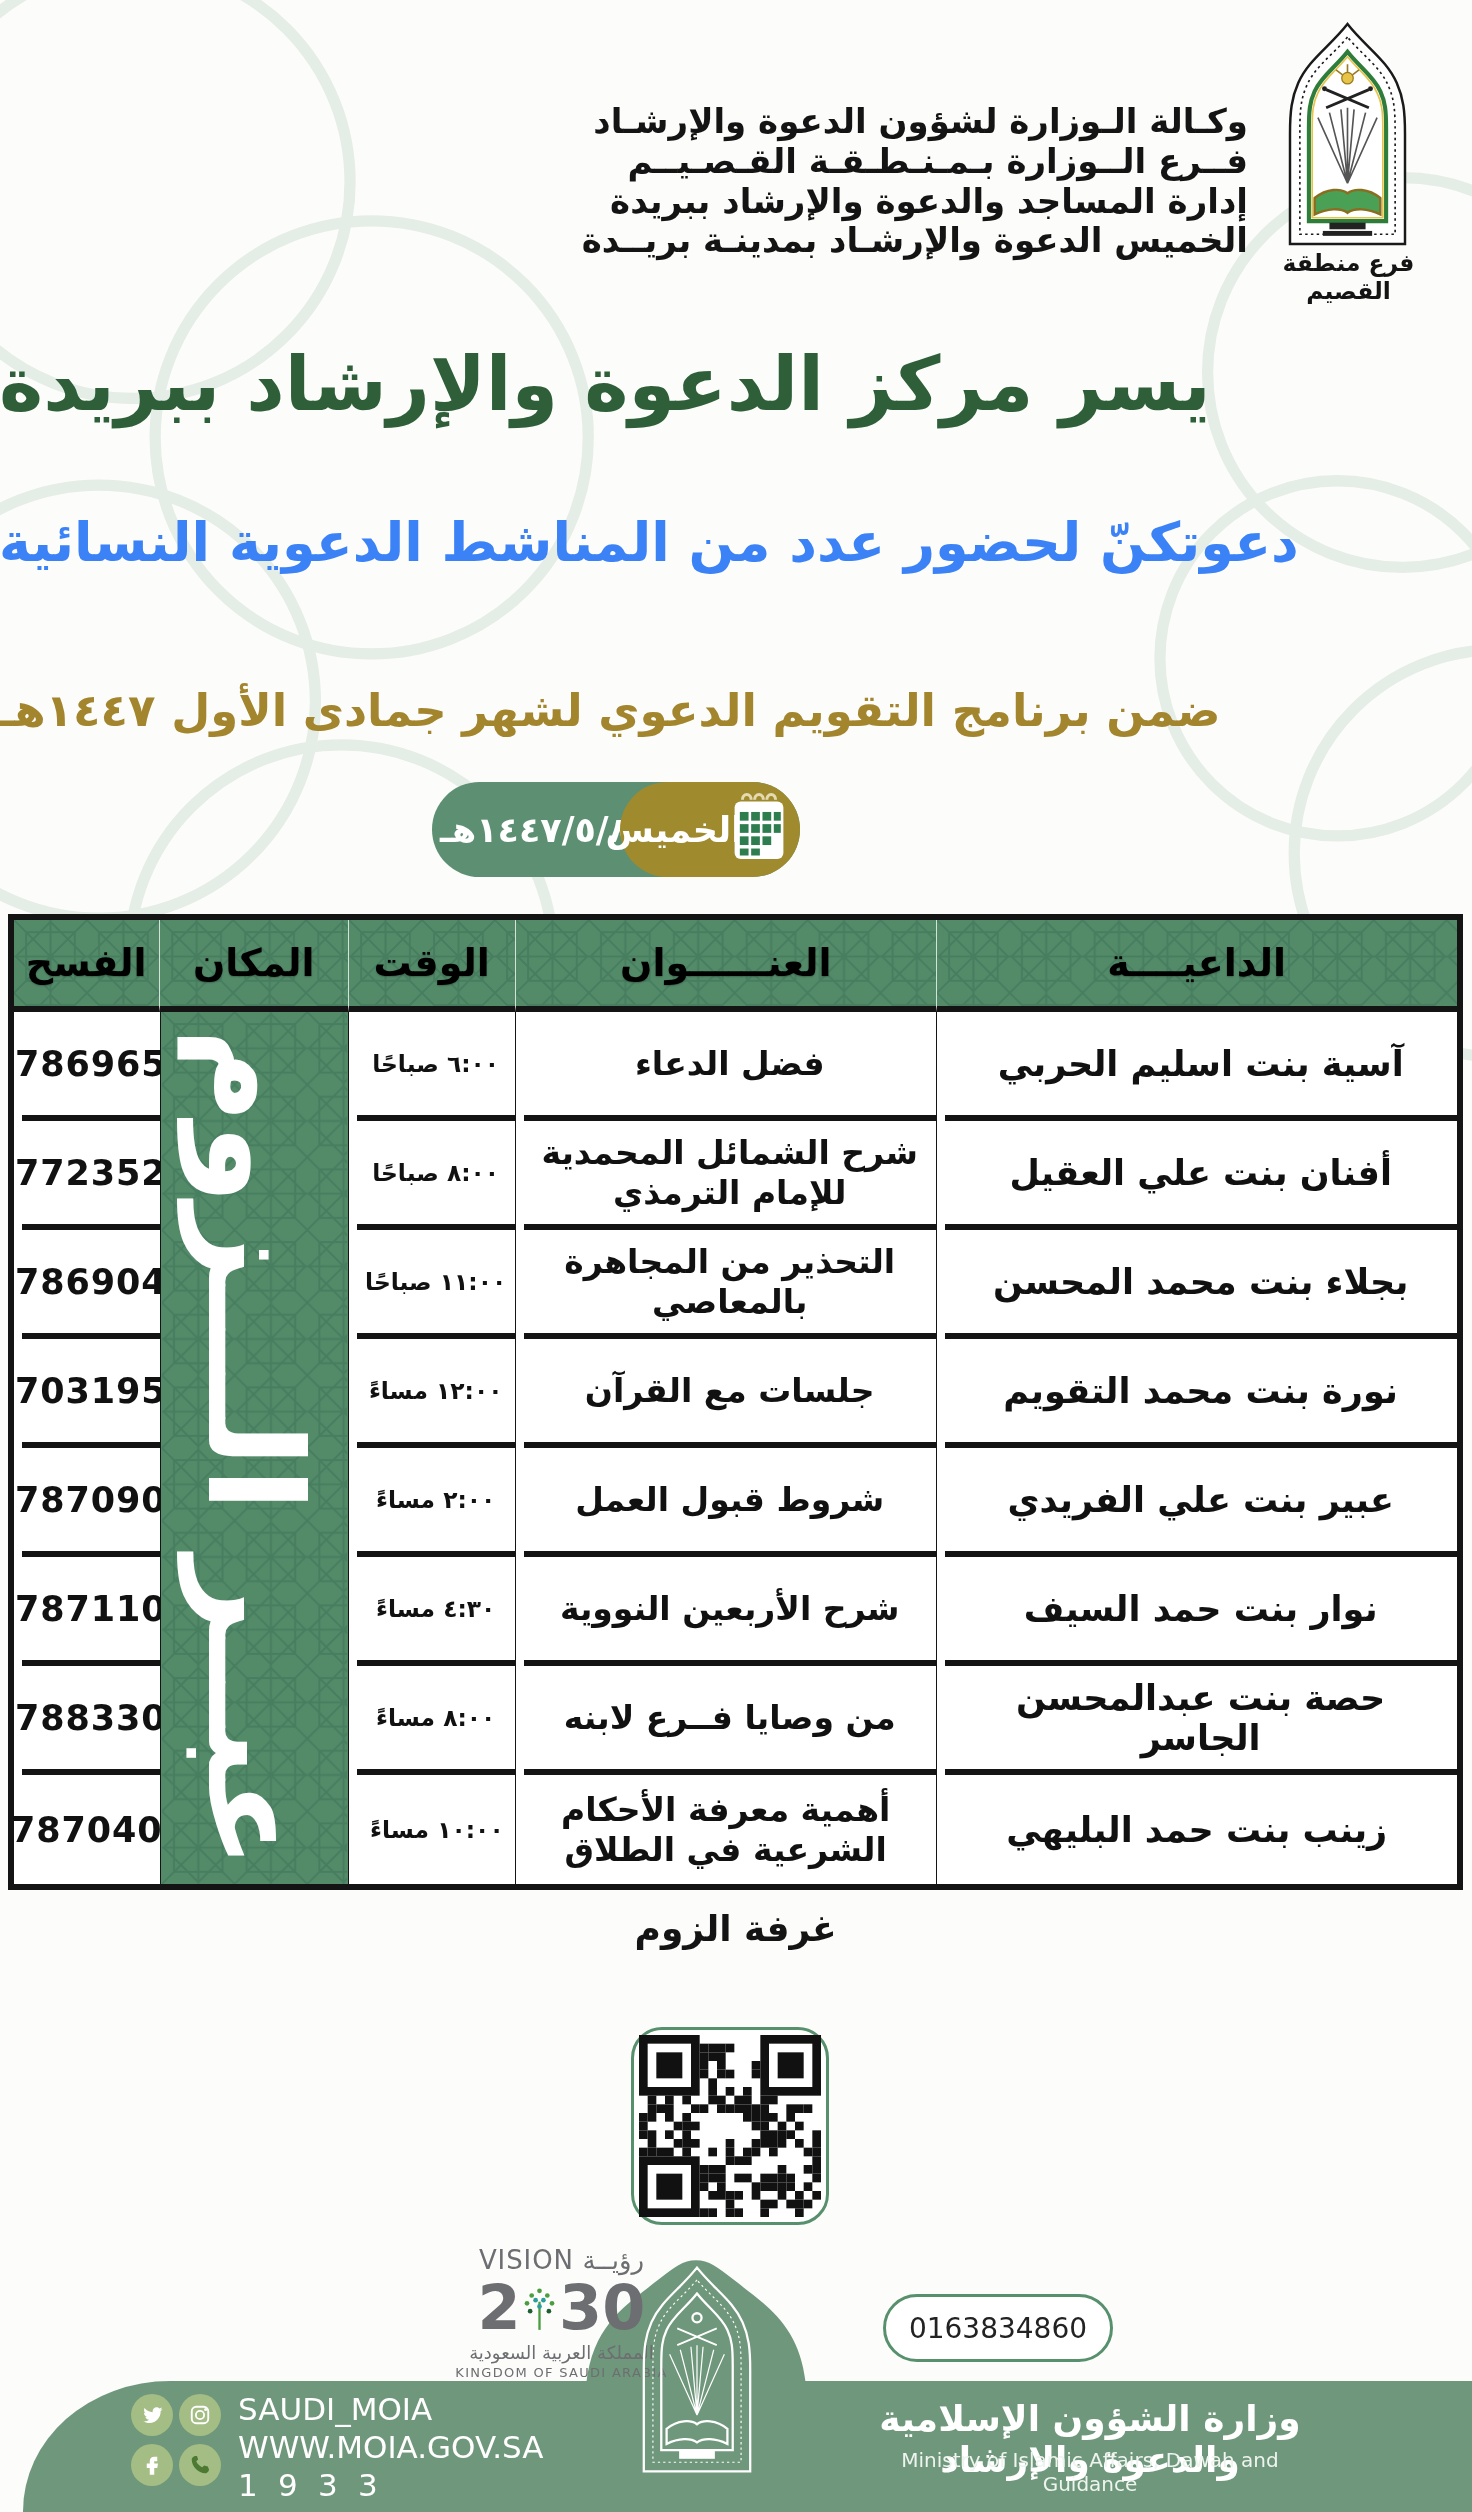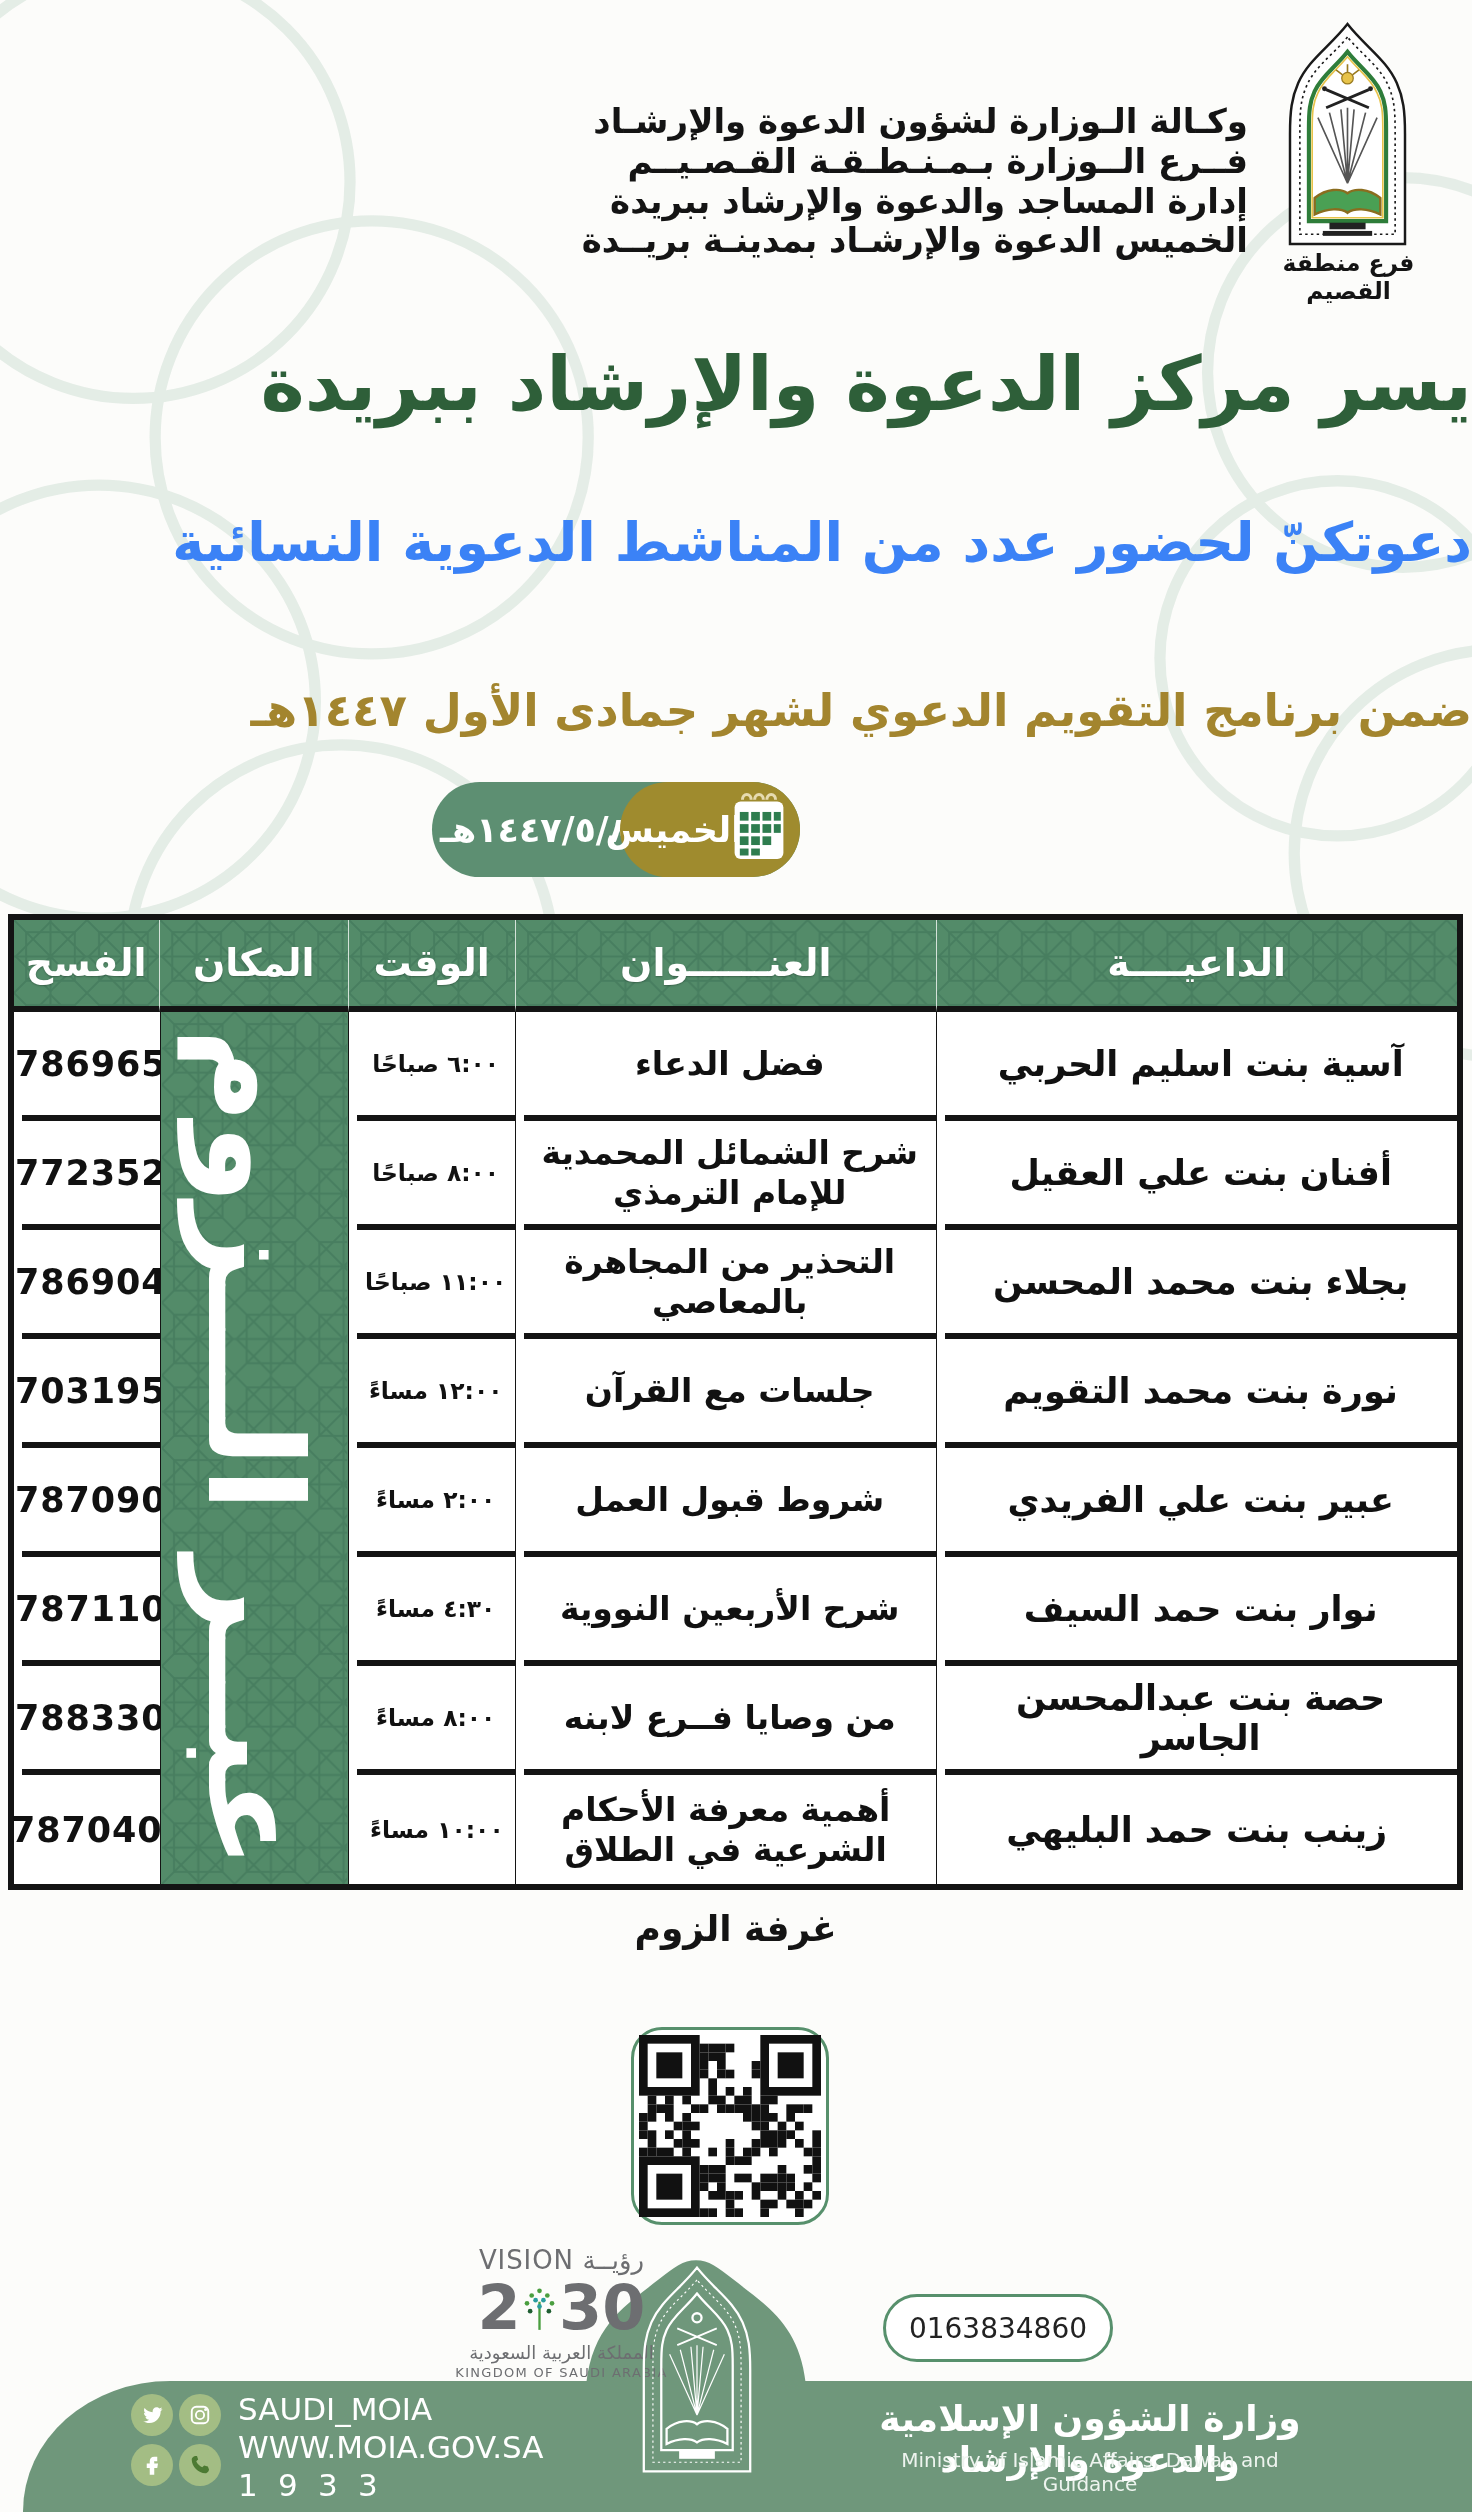--- a/index.html
+++ b/index.html
@@ -6,39 +6,39 @@
   body{font-family:"DejaVu Sans",sans-serif;}
   .page{position:relative;width:1473px;height:2512px;background:#fcfcfa;overflow:hidden;direction:rtl;}
   svg{display:block;}
   
   .orn{position:absolute;inset:0;pointer-events:none;}
   
   .hdr{position:absolute;top:102px;right:224px;text-align:right;font-size:34px;font-weight:bold;color:#141414;line-height:1.17;white-space:nowrap;}
   .emblem{position:absolute;top:19px;right:42px;width:165px;height:230px;}
   .emb-cap{position:absolute;top:249px;right:31px;width:185px;text-align:center;font-size:23.4px;font-weight:bold;color:#141414;}
   
-  .cal{position:absolute;left:0;width:100%;text-align:right;font-weight:bold;white-space:nowrap;}
+  .cal{position:absolute;left:0;width:100%;text-align:left;font-weight:bold;white-space:nowrap;}
   .cal1{top:340px;font-size:75px;color:#2e5f39;}
   .cal2{top:511px;font-size:54px;color:#3b82f6;}
   .cal3{top:684px;font-size:45px;color:#a3852e;}
   
   .badge{position:absolute;left:433px;top:782px;width:368px;height:95px;}
   .badge-green{position:absolute;inset:0;background:#5d8f72;border-radius:48px;}
   .badge-date{position:absolute;left:0;top:0;bottom:0;width:206px;display:flex;align-items:center;justify-content:center;color:#fff;font-size:35px;font-weight:bold;}
   .badge-gold{position:absolute;right:0;top:0;bottom:0;width:180px;background:#9f8b2e;border-radius:48px;}
   .badge-day{position:absolute;left:8.7px;right:80px;top:0;bottom:0;display:flex;align-items:center;justify-content:center;color:#fff;font-size:35px;font-weight:bold;}
   .calico{position:absolute;right:14px;top:8.7px;width:54px;height:75px;}
   
   .tbl{position:absolute;left:8.7px;top:914px;width:1455px;display:grid;direction:rtl;
        grid-template-columns:520px 421px 167px 189px 146px;
        grid-template-rows:92px repeat(8,minmax(109px,auto));
        border:6px solid #141414;background:#fff;box-sizing:border-box;}
   .c1{grid-column:1;} .c2{grid-column:2;} .c3{grid-column:3;} .c4{grid-column:4;} .c5{grid-column:5;}
   .hcell{position:relative;background:#538b69;display:flex;align-items:center;justify-content:center;
-         color:#ffffff;font-weight:bold;font-size:38px;border-bottom:6px solid #141414;box-sizing:border-box;grid-row:1;}
+         color:#000000;font-weight:bold;font-size:38px;border-bottom:6px solid #141414;box-sizing:border-box;grid-row:1;}
   .hcell:not(.c1){border-right:1.7px solid rgba(255,255,255,.75);}
   .hcell span{position:relative;z-index:2;text-shadow:0 0.9px 1.7px rgba(0,0,0,.25);}
   .cell{display:flex;align-items:center;justify-content:center;text-align:center;
         font-weight:bold;color:#111;background:#fff;box-sizing:border-box;padding:8.7px 7px;}
   .cell.c2,.cell.c3{border-right:1.7px solid #141414;}
   .rowline{border-bottom:6px solid #141414;margin-left:8px;}
   .preacher{font-size:35px;}
   .title{font-size:33px;line-height:1.2;}
   .time{font-size:23.4px;white-space:nowrap;padding:3.5px 1.7px;}
   .permit{font-size:35px;direction:ltr;letter-spacing:0.9px;}

